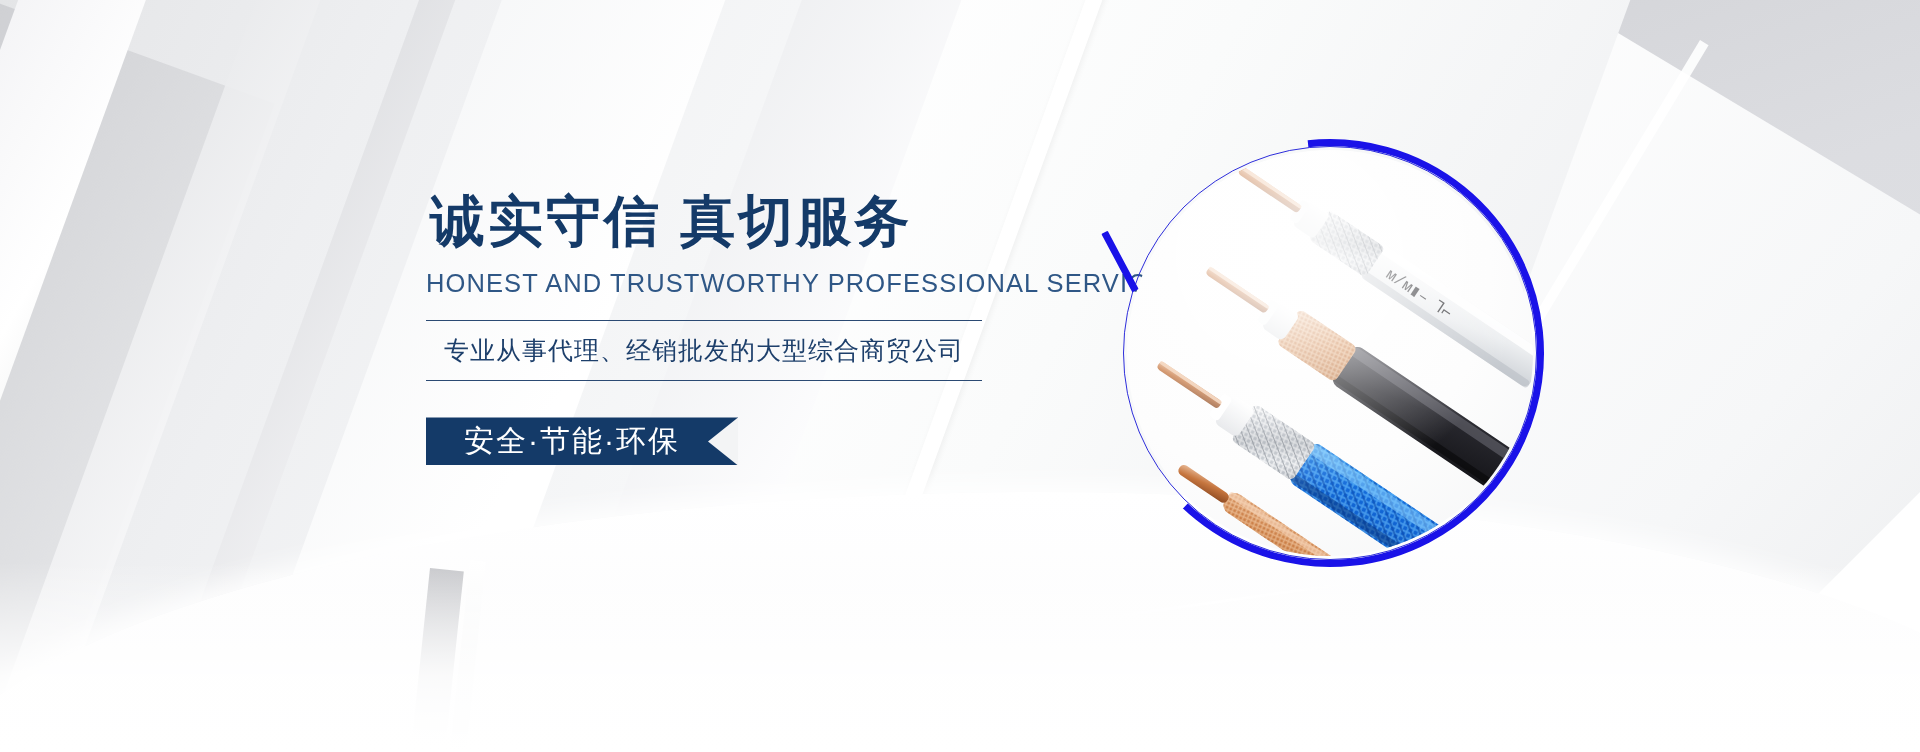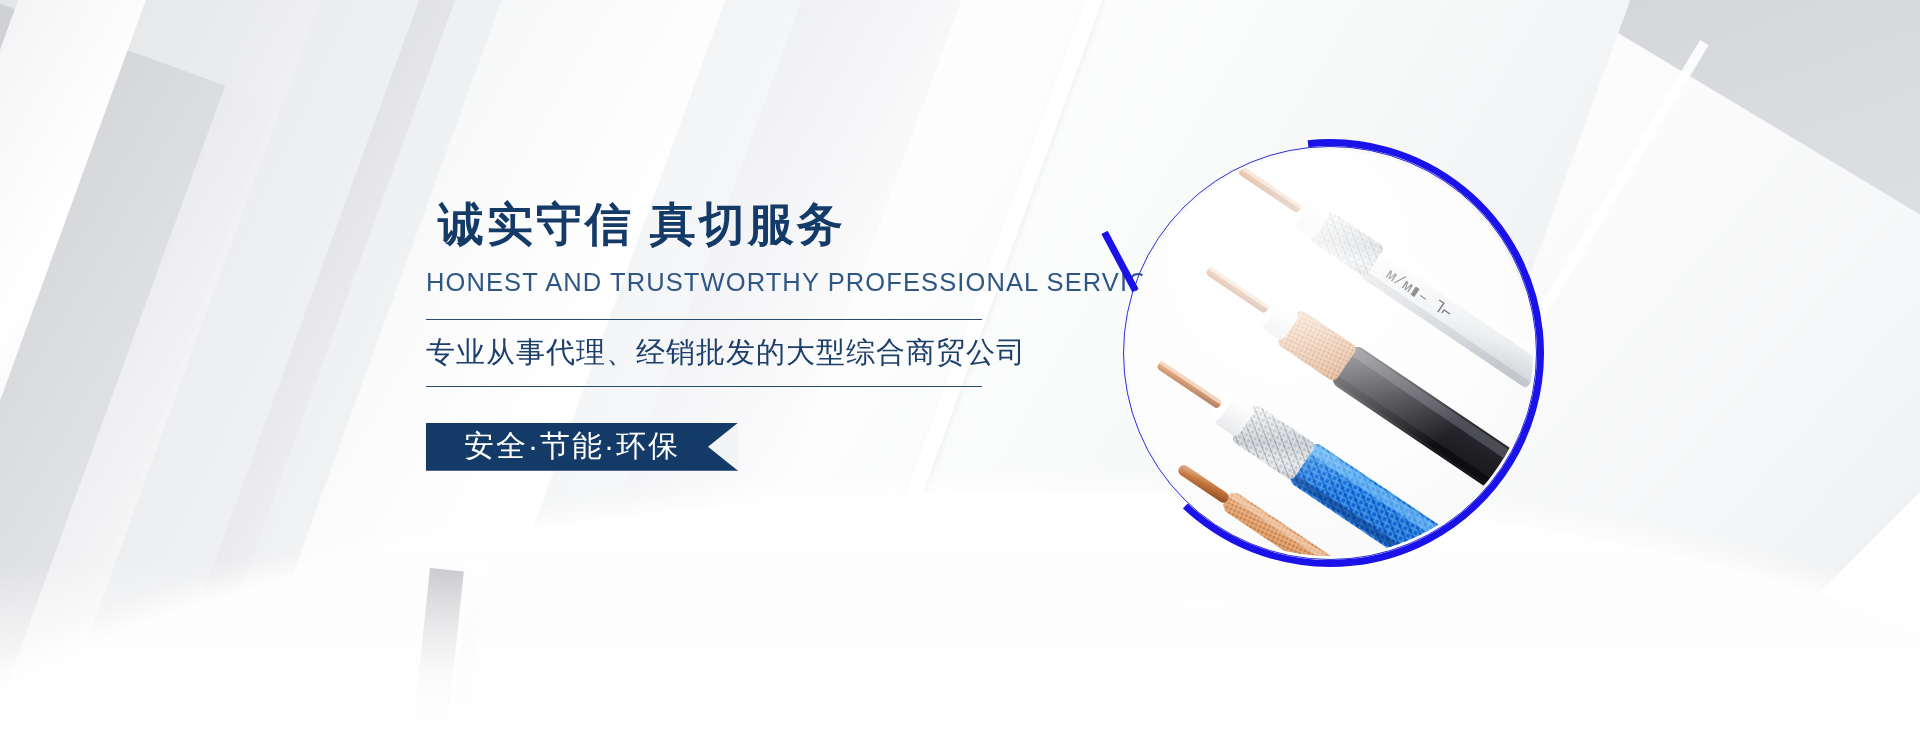--- a/index.html
+++ b/index.html
@@ -191,22 +191,22 @@
   }
 
   
   .copy {
     position: absolute;
     left: 426px;
     top: 188px;
     width: 600px;
   }
   .headline {
-    margin: 12px;
-    font-size: 46px;
+    margin: 4px;
+    font-size: 55px;
     line-height: 1.08;
     font-weight: bold;
     color: #143a68;
     letter-spacing: 3px;
     white-space: nowrap;
     text-shadow: 0 1px 0 rgba(255,255,255,.55);
   }
   .subhead {
     margin: 18px 0 0 0;
     font-size: 25.5px;
@@ -217,21 +217,21 @@
   }
   .desc-wrap {
     margin-top: 22px;
     width: 556px;
     border-top: 1.5px solid #2b4a73;
     border-bottom: 1.5px solid #2b4a73;
     padding: 13px 0 13px 0;
   }
   .desc {
     margin: 0;
-    font-size: 29px;
+    font-size: 25px;
     color: #1d3f6b;
     letter-spacing: 1px;
     white-space: nowrap;
     text-align: center;
   }
 
   .ribbon {
     position: relative;
     margin-top: 36px;
     width: 312px;

